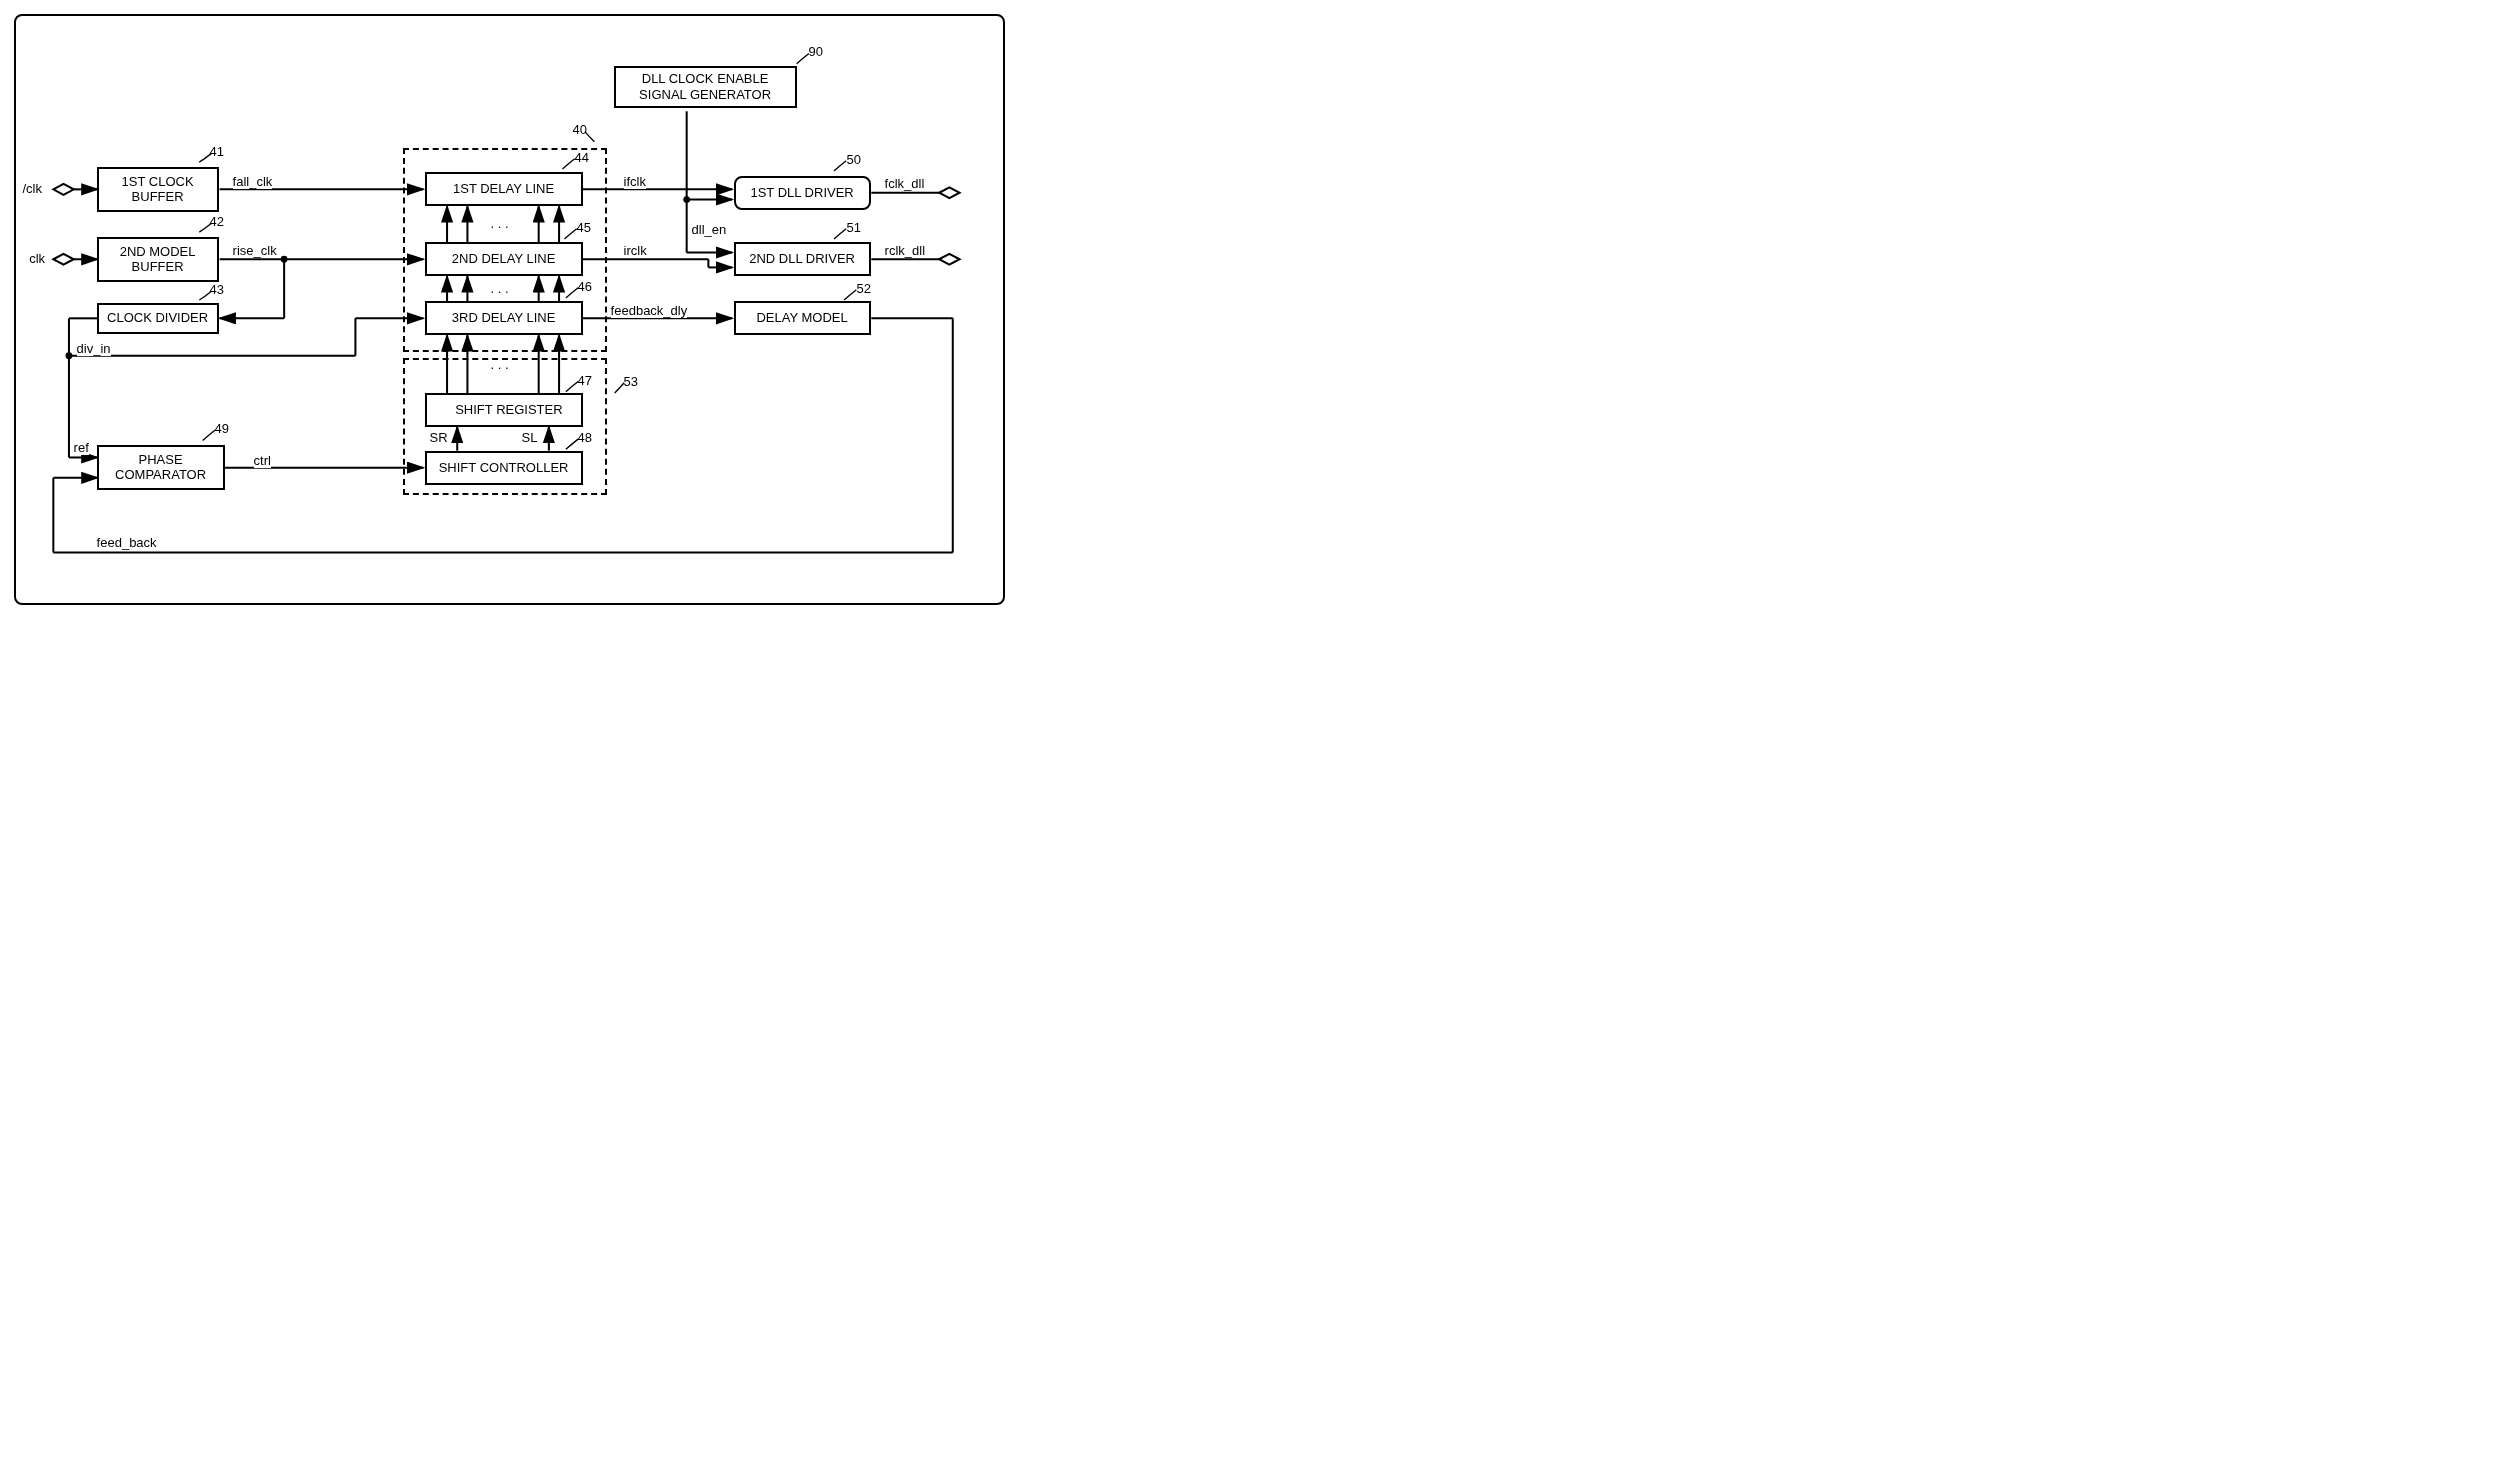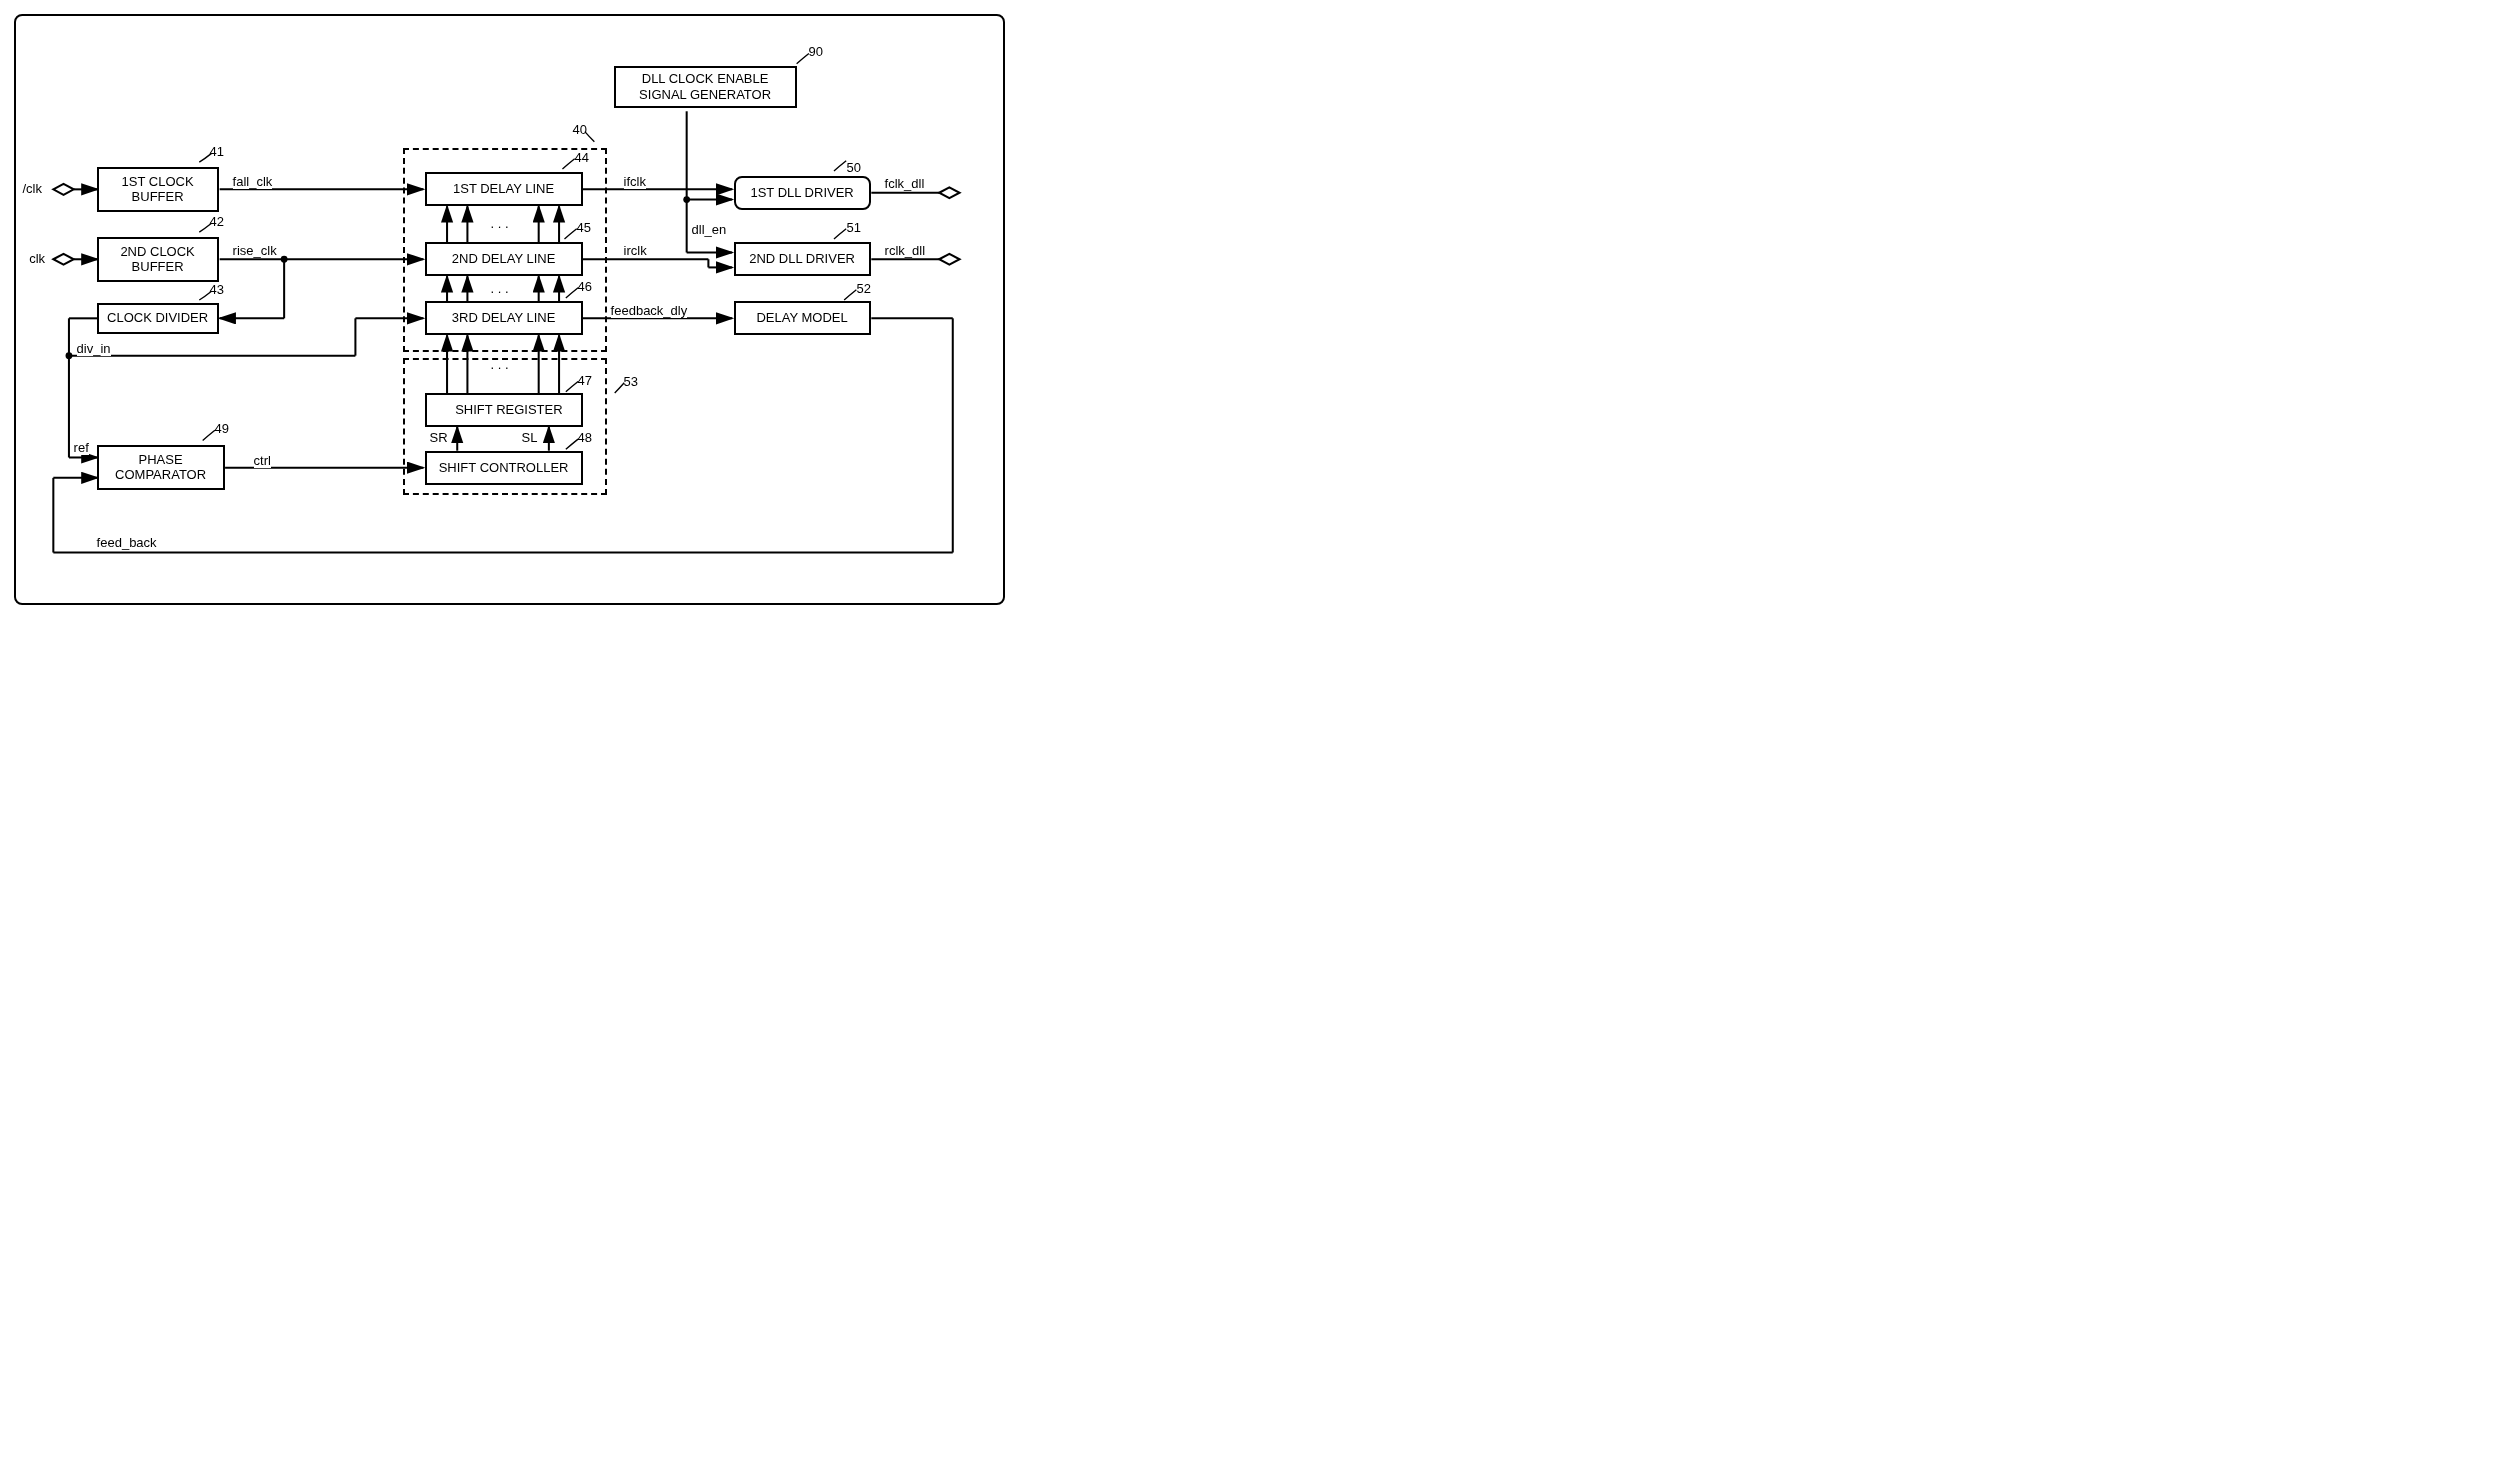--- a/index.html
+++ b/index.html
@@ -153,21 +153,21 @@
     <path d="M1150,70 Q1158,63 1168,55" stroke="#000" stroke-width="2" fill="none"></path>
     <path d="M1205,228 Q1213,221 1223,213" stroke="#000" stroke-width="2" fill="none"></path>
     <path d="M1205,328 Q1213,321 1223,313" stroke="#000" stroke-width="2" fill="none"></path>
     <path d="M1220,418 Q1228,411 1238,403" stroke="#000" stroke-width="2" fill="none"></path>
   </svg>
 
   <span class="label" style="left:6.8px; top:165px;">/clk</span>
   <span class="label" style="left:13.6px; top:235px;">clk</span>
 
   <div class="block" style="left:81px; top:151px; width:122px; height:45px;">1ST CLOCK BUFFER</div>
-  <div class="block" style="left:81px; top:221px; width:122px; height:45px;">2ND CLOCK BUFFER</div>
+  <div class="block" style="left:81px; top:221px; width:122px; height:45px;">2ND MODEL BUFFER</div>
   <div class="block" style="left:81px; top:287px; width:122px; height:31px;">CLOCK DIVIDER</div>
   <div class="block" style="left:81px; top:429px; width:128px; height:45px;">PHASE COMPARATOR</div>
 
   <div class="dashed-box" style="left:387px; top:132px; width:204px; height:204px;"></div>
   <div class="block" style="left:409px; top:156px; width:158px; height:34px;">1ST DELAY LINE</div>
   <div class="block" style="left:409px; top:226px; width:158px; height:34px;">2ND DELAY LINE</div>
   <div class="block" style="left:409px; top:285px; width:158px; height:34px;">3RD DELAY LINE</div>
 
   <span class="label" style="left:475px; top:200px;">. . .</span>
   <span class="label" style="left:475px; top:265px;">. . .</span>
@@ -202,20 +202,20 @@
   <span class="ref" style="left:557px; top:106px;">40</span>
   <span class="ref" style="left:194px; top:128px;">41</span>
   <span class="ref" style="left:194px; top:198px;">42</span>
   <span class="ref" style="left:194px; top:266px;">43</span>
   <span class="ref" style="left:559px; top:134px;">44</span>
   <span class="ref" style="left:561px; top:204px;">45</span>
   <span class="ref" style="left:562px; top:263px;">46</span>
   <span class="ref" style="left:562px; top:357px;">47</span>
   <span class="ref" style="left:562px; top:414px;">48</span>
   <span class="ref" style="left:199px; top:405px;">49</span>
-  <span class="ref" style="left:831px; top:136px;margin-top:8px;">50</span>
+  <span class="ref" style="left:831px; top:136px;">50</span>
   <span class="ref" style="left:831px; top:204px;">51</span>
   <span class="ref" style="left:841px; top:265px;">52</span>
   <span class="ref" style="left:608px; top:358px;">53</span>
   <span class="ref" style="left:793px; top:28.5px;">90</span>
 
 </div>
 
 
 </body></html>

